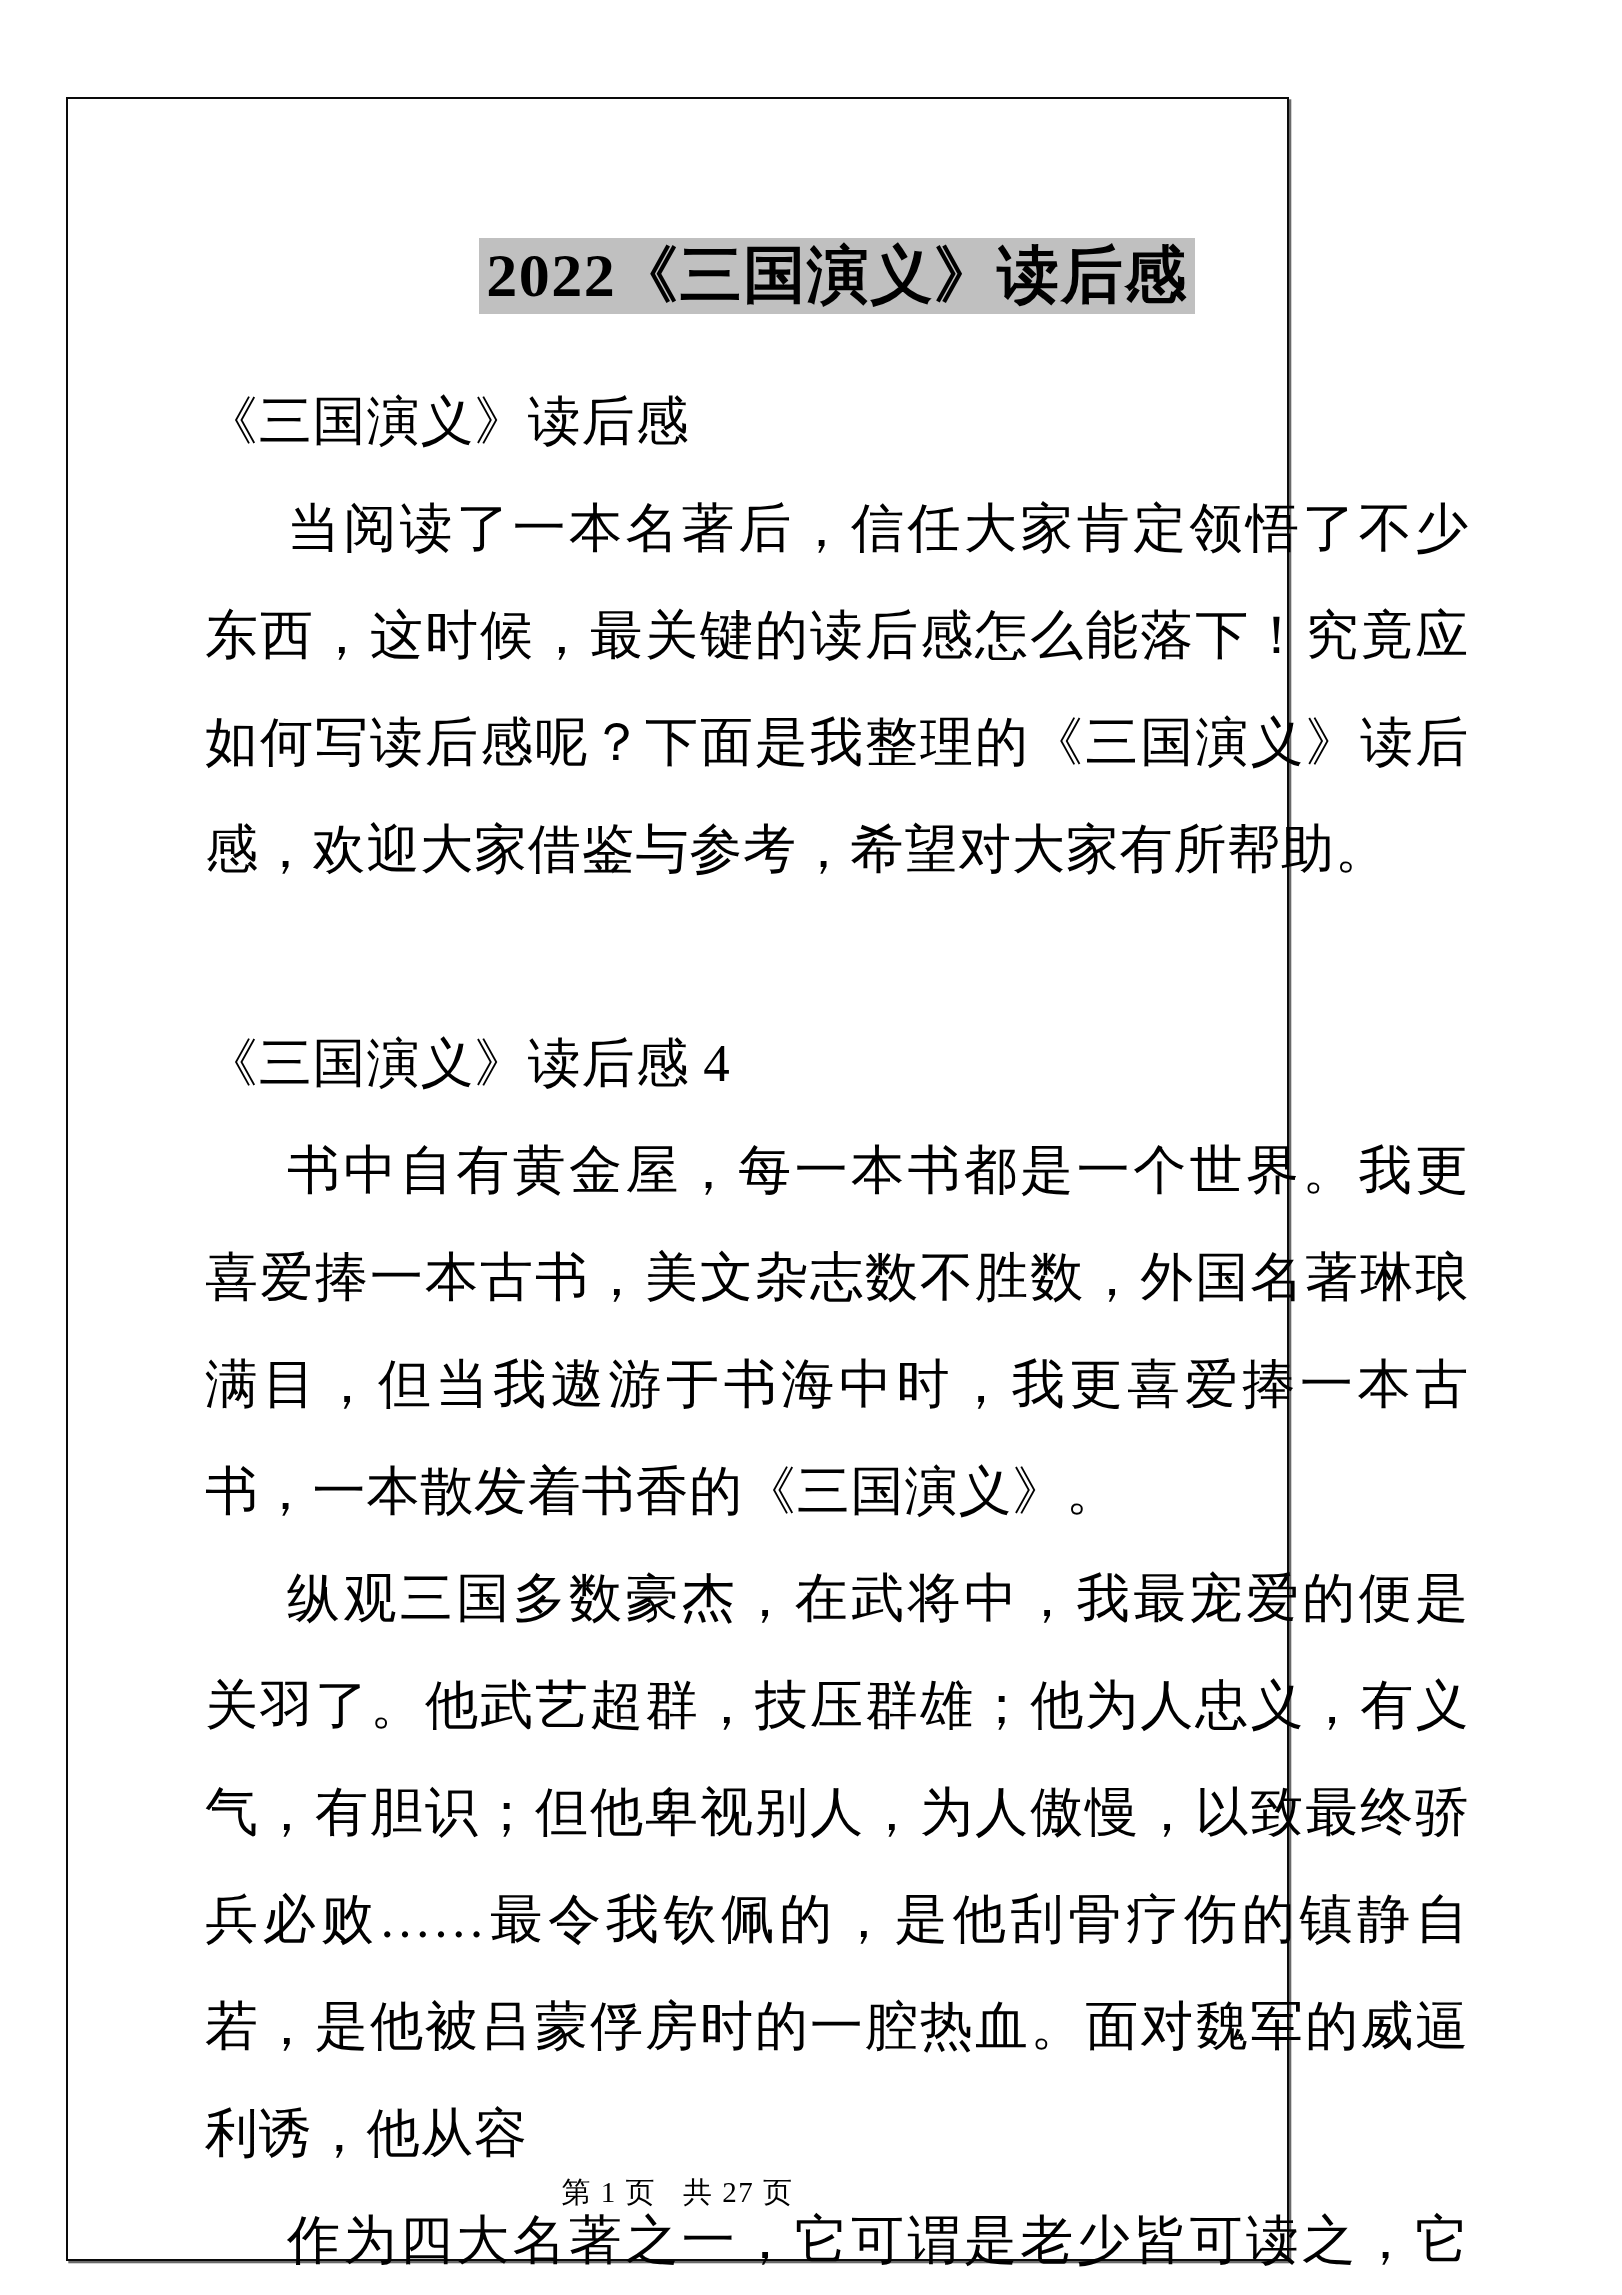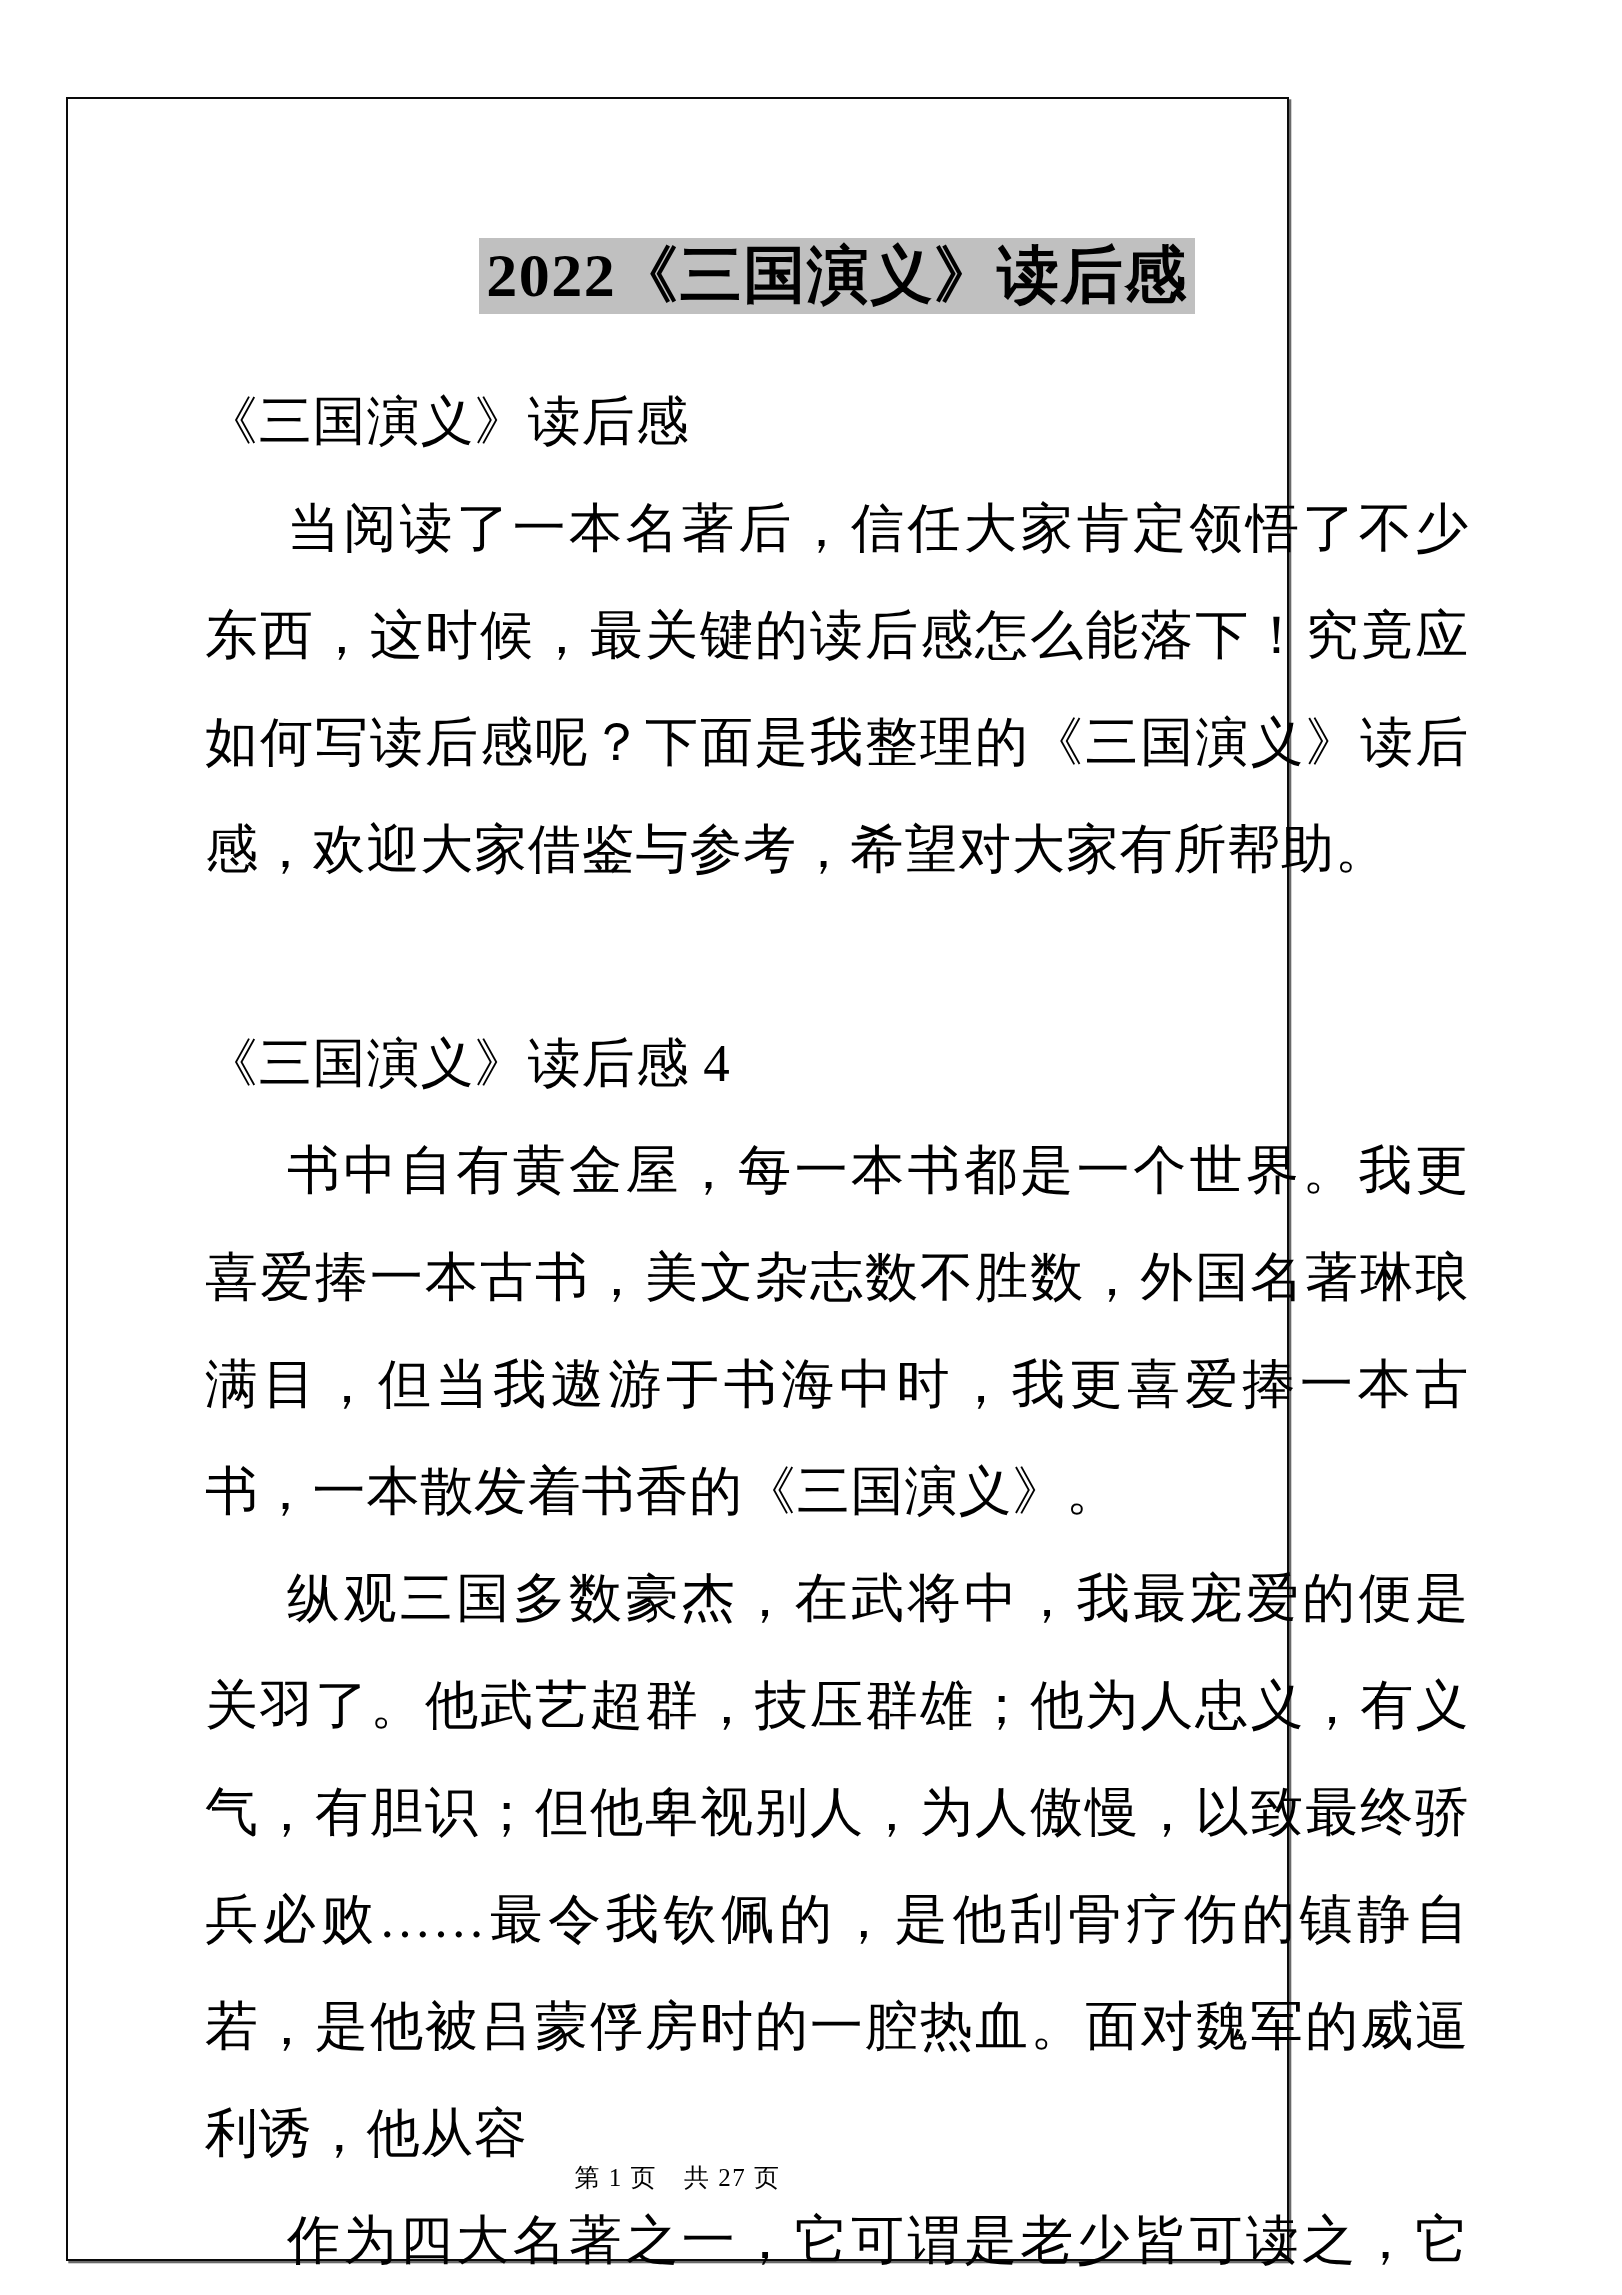--- a/index.html
+++ b/index.html
@@ -44,23 +44,23 @@
     font-size:53px;
     line-height:107px;
     text-align:justify;
     letter-spacing:0.8px;
   }
   .para.indent{ text-indent:82px; }
   .para.blank{ height:107px; }
   .footer{
     position:absolute;
     left:0;right:0;
-    bottom:66px;
+    bottom:52px;
     text-align:center;
-    font-size:25px;
+    font-size:29px;
     line-height:30px;
     letter-spacing:1.5px;
   }
   .footer .gap{ display:inline-block; width:27px; }
 </style>
 </head>
 <body>
 
 <div class="canvas">
   <div class="page" style="border-color: rgb(10, 10, 10); background-color: rgb(255, 255, 255);">

